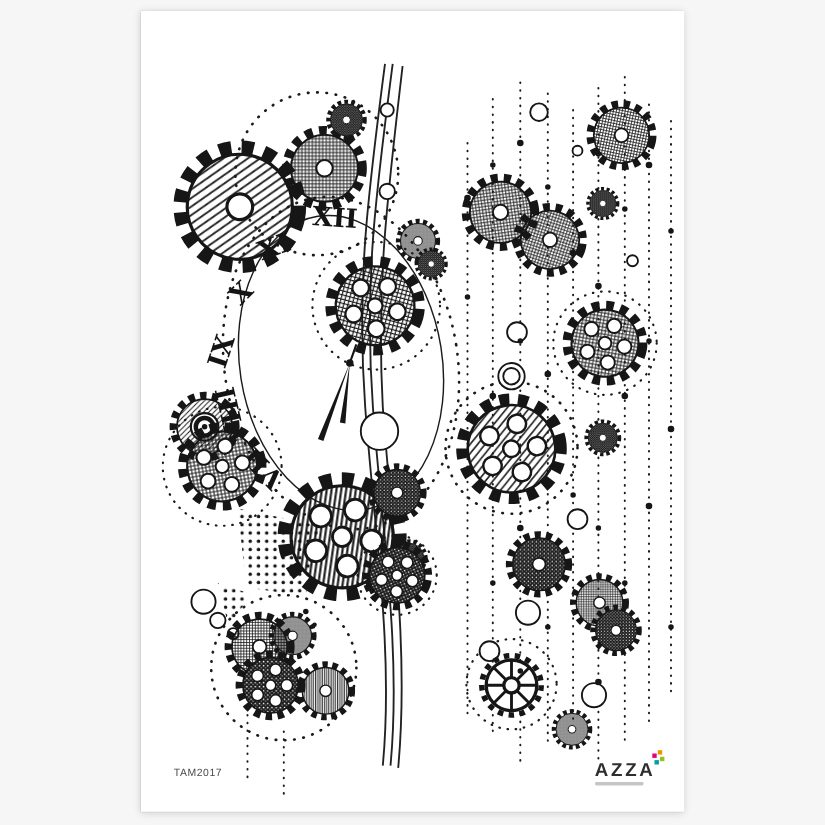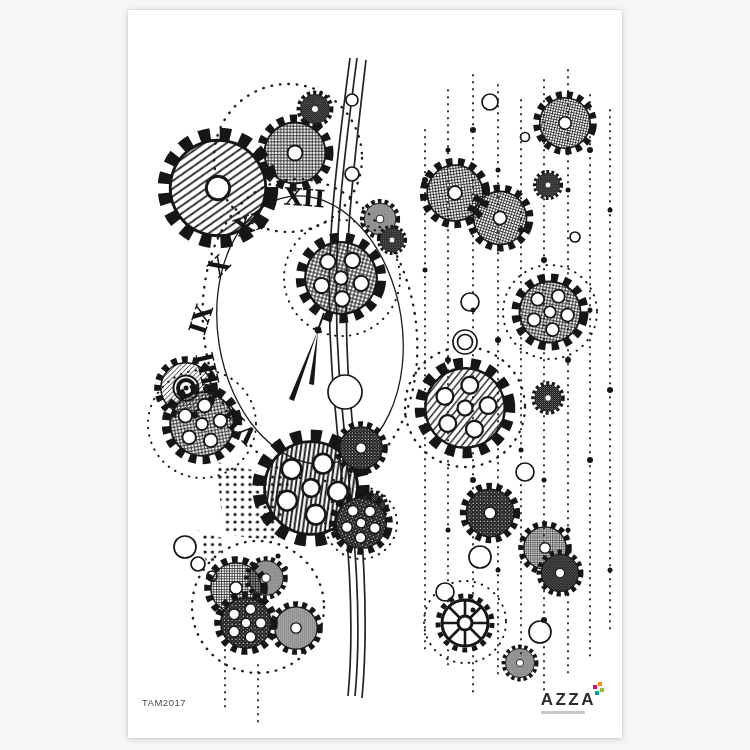--- a/index.html
+++ b/index.html
@@ -22,21 +22,21 @@
   .ribbon{fill:none;stroke:#222;stroke-width:1.7;}
   .oc{fill:#fff;stroke:#161616;stroke-width:1.7;}
   .ink{fill:#161616;}
   text.num{
     font-family:"DejaVu Serif","Liberation Serif",serif;
     font-size:24px;font-weight:600;fill:#141414;text-anchor:middle;
   }
 
   
   .code{
-    position:absolute;left:14px;bottom:30px;
+    position:absolute;left:30px;bottom:30px;
     font-size:9.5px;letter-spacing:.5px;color:#4a4a4a;
   }
   .logo{position:absolute;right:26px;bottom:24px;text-align:center;}
   .logo .brand{
     display:block;font-size:17px;font-weight:bold;letter-spacing:2.5px;
     color:#2e2e2e;line-height:1;position:relative;
   }
   .logo .dots{position:absolute;top:-6px;right:-8px;width:11px;height:11px;}
   .logo .dots i{position:absolute;width:4px;height:4px;display:block;}
   .logo .dots .c1{left:0;top:0;background:#e5007d;}

